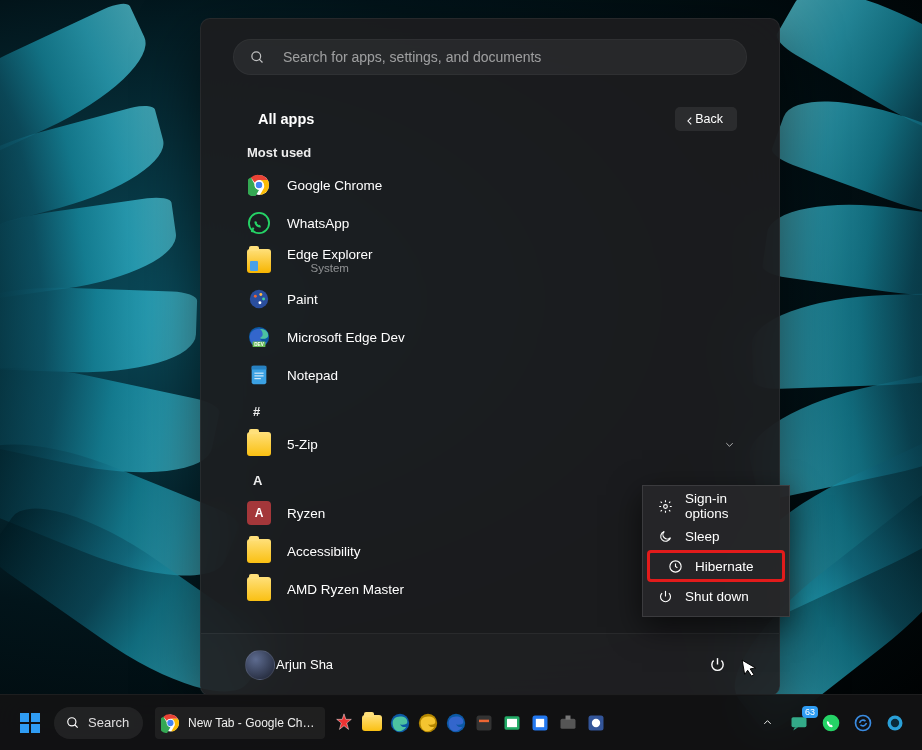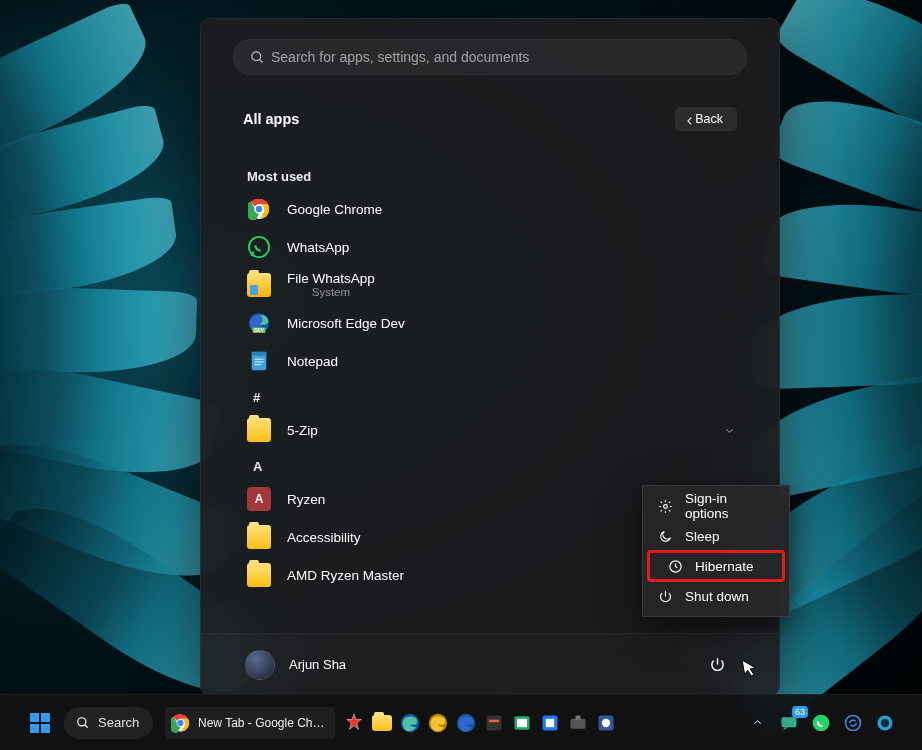--- a/index.html
+++ b/index.html
@@ -21,37 +21,37 @@
   .startmenu {
     position: absolute; left: 200px; top: 18px; width: 580px; height: 678px;
     background: rgba(28,28,30,0.92); backdrop-filter: blur(30px);
     border-radius: 10px; z-index: 10;
     border: 1px solid rgba(255,255,255,0.06);
     box-shadow: 0 20px 60px rgba(0,0,0,0.6);
     display: flex; flex-direction: column;
   }
   .search-row { padding: 20px 32px 6px 32px; }
   .search {
-    display: flex; align-items: center; gap: 6px;
+    display: flex; align-items: center; gap: 18px;
     background: rgba(255,255,255,0.06); border: 1px solid rgba(255,255,255,0.04);
     border-radius: 20px; height: 36px; padding: 0 16px;
     color: rgba(255,255,255,0.55); font-size: 14px;
   }
   .header-row {
     display: flex; justify-content: space-between; align-items: center;
     padding: 26px 42px 6px 42px;
   }
-  .header-row h2 { font-size: 14.5px; font-weight: 600; }
+  .header-row h2 { font-size: 14.5px; font-weight: 600; margin-left: 15px; }
   .back-btn {
     display: flex; align-items: flex-end; gap: 0;
     background: rgba(255,255,255,0.08); border-radius: 5px;
     padding: 5px 14px 5px 10px; font-size: 12.5px; cursor: pointer;
   }
   .list-area { flex: 1; overflow: hidden; padding: 6px 22px 0 42px; }
-  .section-label { font-size: 13px; color: rgba(255,255,255,0.92); font-weight: 600; margin: 26px 0 6px 4px; }
+  .section-label { font-size: 13px; color: rgba(255,255,255,0.92); font-weight: 600; margin: 2px 0 6px 4px; }
   .letter-label { font-size: 13px; color: rgba(255,255,255,0.92); font-weight: 600; margin: 10px 0 6px 10px; }
   .app-row {
     display: flex; align-items: center; gap: 16px;
     height: 38px; border-radius: 4px; padding: 0 4px;
     font-size: 13.5px; color: #fff;
   }
   .app-row .sub { font-size: 11.5px; color: rgba(255,255,255,0.5); display: block; text-align: center; }
   .app-row .txtwrap { line-height: 1.15; }
   .app-icon {
     width: 24px; height: 24px; border-radius: 4px; flex-shrink: 0;
@@ -60,40 +60,40 @@
   .folder { background: linear-gradient(180deg,#ffe07a 0%, #fac012 100%); border-radius: 3px; position: relative; }
   .folder::before { content:""; position:absolute; top:-3px; left:2px; width:10px; height:5px; background:#ffe07a; border-radius:2px 2px 0 0; }
   .chev { color: rgba(255,255,255,0.7); margin-left: auto; margin-right: 18px; }
   .footer {
     height: 62px; border-top: 1px solid rgba(255,255,255,0.05);
     background: rgba(255,255,255,0.02);
     display: flex; align-items: center; padding: 0 44px 0 44px;
     border-radius: 0 0 10px 10px;
   }
   .avatar { width: 30px; height: 30px; border-radius: 50%; background: radial-gradient(circle at 35% 30%, #5d6b8f, #1a1f2e); border:1px solid rgba(255,255,255,0.1); }
-  .user-name { margin-left: 14px; font-size: 13px; }
+  .user-name { margin-left: 1px; font-size: 13px; }
   .power-btn { margin-left: auto; width: 36px; height: 36px; display:flex; align-items:center; justify-content:center; border-radius:5px; }
   .cursor { position: absolute; left: 742px; top: 658px; z-index: 60; color:#fff; font-size:18px; transform: rotate(-10deg); }
 
   .power-menu {
     position: absolute; left: 642px; top: 485px; width: 148px;
     background: rgba(38,38,40,0.97); border: 1px solid rgba(255,255,255,0.1);
     border-radius: 0; z-index: 20; padding: 5px;
     box-shadow: 0 10px 30px rgba(0,0,0,0.6);
     font-size: 13.5px;
   }
   .pm-item { display:flex; align-items:center; gap:12px; height:30px; padding:0 10px; border-radius:4px; }
   .highlight { outline: 3px solid #e21b1b; outline-offset: -2px; border-radius:3px;padding-left:20px; }
 
   .taskbar {
     position: absolute; bottom: 0; left: 0; right: 0; height: 56px;
     background: rgba(18,18,20,0.92); backdrop-filter: blur(20px);
     border-top: 1px solid rgba(255,255,255,0.05);
     display: flex; align-items: center; z-index: 30;
-    padding: 0 20px;
+    padding: 0 10px;
   }
   .tb-left { display:flex; align-items:center; gap:4px; }
   .tb-btn { height: 34px; min-width: 40px; border-radius: 5px; display:flex; align-items:center; justify-content:center; padding: 0 6px; }
   .tb-search { display:flex; align-items:center; gap:8px; background: rgba(255,255,255,0.07); border-radius: 17px; height:32px; padding: 0 14px 0 12px; font-size:13px; color: rgba(255,255,255,0.85); }
   .tb-task { display:flex; align-items:center; gap:8px; background: rgba(255,255,255,0.06); border-radius:4px; height:32px; padding:0 10px 0 6px; font-size:12px; color:#eee; max-width:170px; }
   .tb-center { display:flex; align-items:center; gap:2px; margin-left: 6px; }
   .tb-icon { width: 26px; height: 26px; border-radius: 4px; display:flex; align-items:center; justify-content:center; }
   .tb-right { margin-left: auto; display:flex; align-items:center; gap:6px; padding-right:4px; }
   .winlogo { display:grid; grid-template-columns: 9px 9px; grid-template-rows: 9px 9px; gap:2px; }
   .winlogo span { background:#2f9cf3; }
@@ -169,25 +169,37 @@
           </svg>
       </div>
       <span>WhatsApp</span>
     </div>
 
     <div class="app-row">
       <div class="app-icon folder" style="background:linear-gradient(180deg,#ffe07a,#f7b500);">
         <div style="position:absolute;bottom:2px;left:3px;width:8px;height:10px;background:#4aa0e8;border-radius:1px"></div>
       </div>
       <div class="txtwrap">
-        <span>File WhatsApp</span>
+        <span>Edge Explorer</span>
         <span class="sub">System</span>
       </div>
     </div>
 
+    <div class="app-row">
+      <div class="app-icon">
+        <svg width="22" height="22" viewBox="0 0 24 24">
+            <circle cx="12" cy="12" r="10" fill="#2a4e9e"></circle>
+            <circle cx="8" cy="9" r="1.6" fill="#e63"></circle>
+            <circle cx="14" cy="7" r="1.6" fill="#fb4"></circle>
+            <circle cx="17" cy="12" r="1.6" fill="#4c9"></circle>
+            <circle cx="13" cy="16" r="1.6" fill="#fff"></circle>
+          </svg>
+      </div>
+      <span>Paint</span>
+    </div>
 
     <div class="app-row">
       <div class="app-icon">
         <svg width="22" height="22" viewBox="0 0 24 24">
             <circle cx="12" cy="12" r="11" fill="#0c59a4"></circle>
             <path d="M2 12c0-5 4-9 10-9 6 0 10 3 10 7 0 3-3 4-6 4-2 0-3-1-3-1 1 4 5 5 8 4-2 4-6 6-10 6C5 23 2 17 2 12z" fill="#36c"></path>
             <path d="M12 3c6 0 10 3 10 7 0 3-3 4-6 4-2 0-3-1-3-1s3-1 3-4c0-4-3-6-4-6z" fill="#4cc2a0"></path>
             <rect x="5" y="17" width="14" height="6" rx="1" fill="#6b5"></rect>
             <text x="12" y="22" font-size="5" text-anchor="middle" fill="#fff" font-weight="bold">DEV</text>
           </svg>

